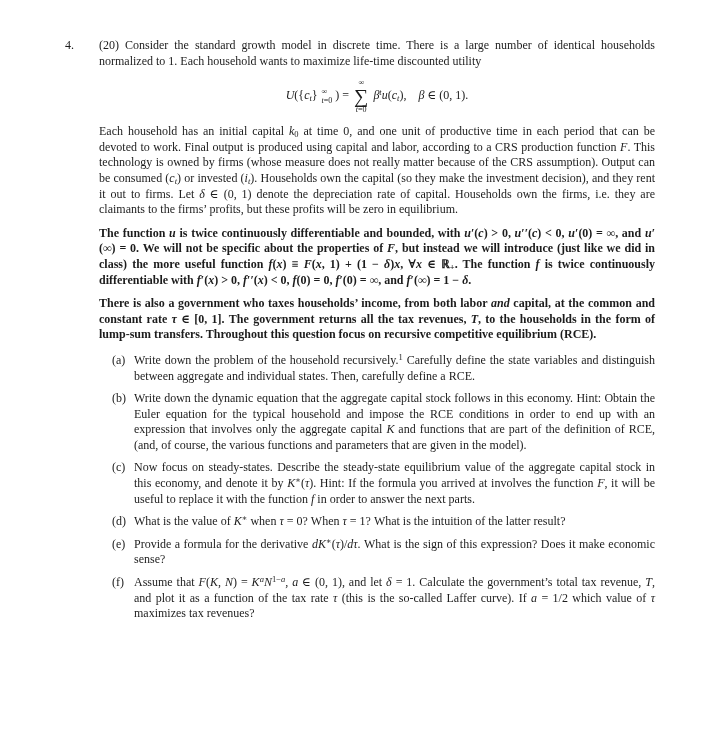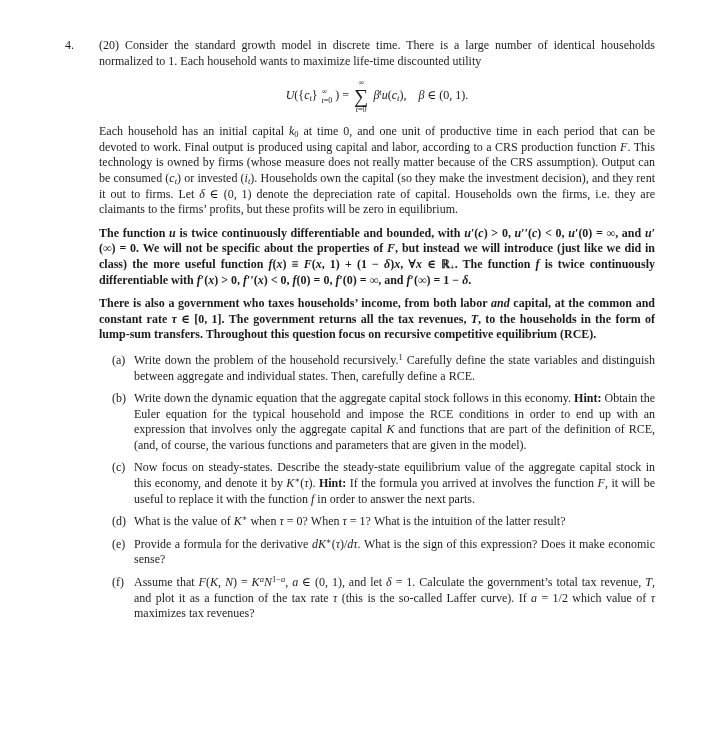--- a/index.html
+++ b/index.html
@@ -70,21 +70,21 @@
     padding-left: 35px;
     margin-top: 7px;
     text-align: justify;
   }
   .part-label {
     position: absolute;
     left: 13px;
     top: 0;
   }
   .part-text { display: block; }
-  b { font-weight: bold; }
+  b { font-weight: normal; }
   i { font-style: italic; }
 </style>
 </head>
 <body>
 
 <div class="page">
   <div class="problem">
     <span class="pnum">4.</span>
     <div class="content">
 

